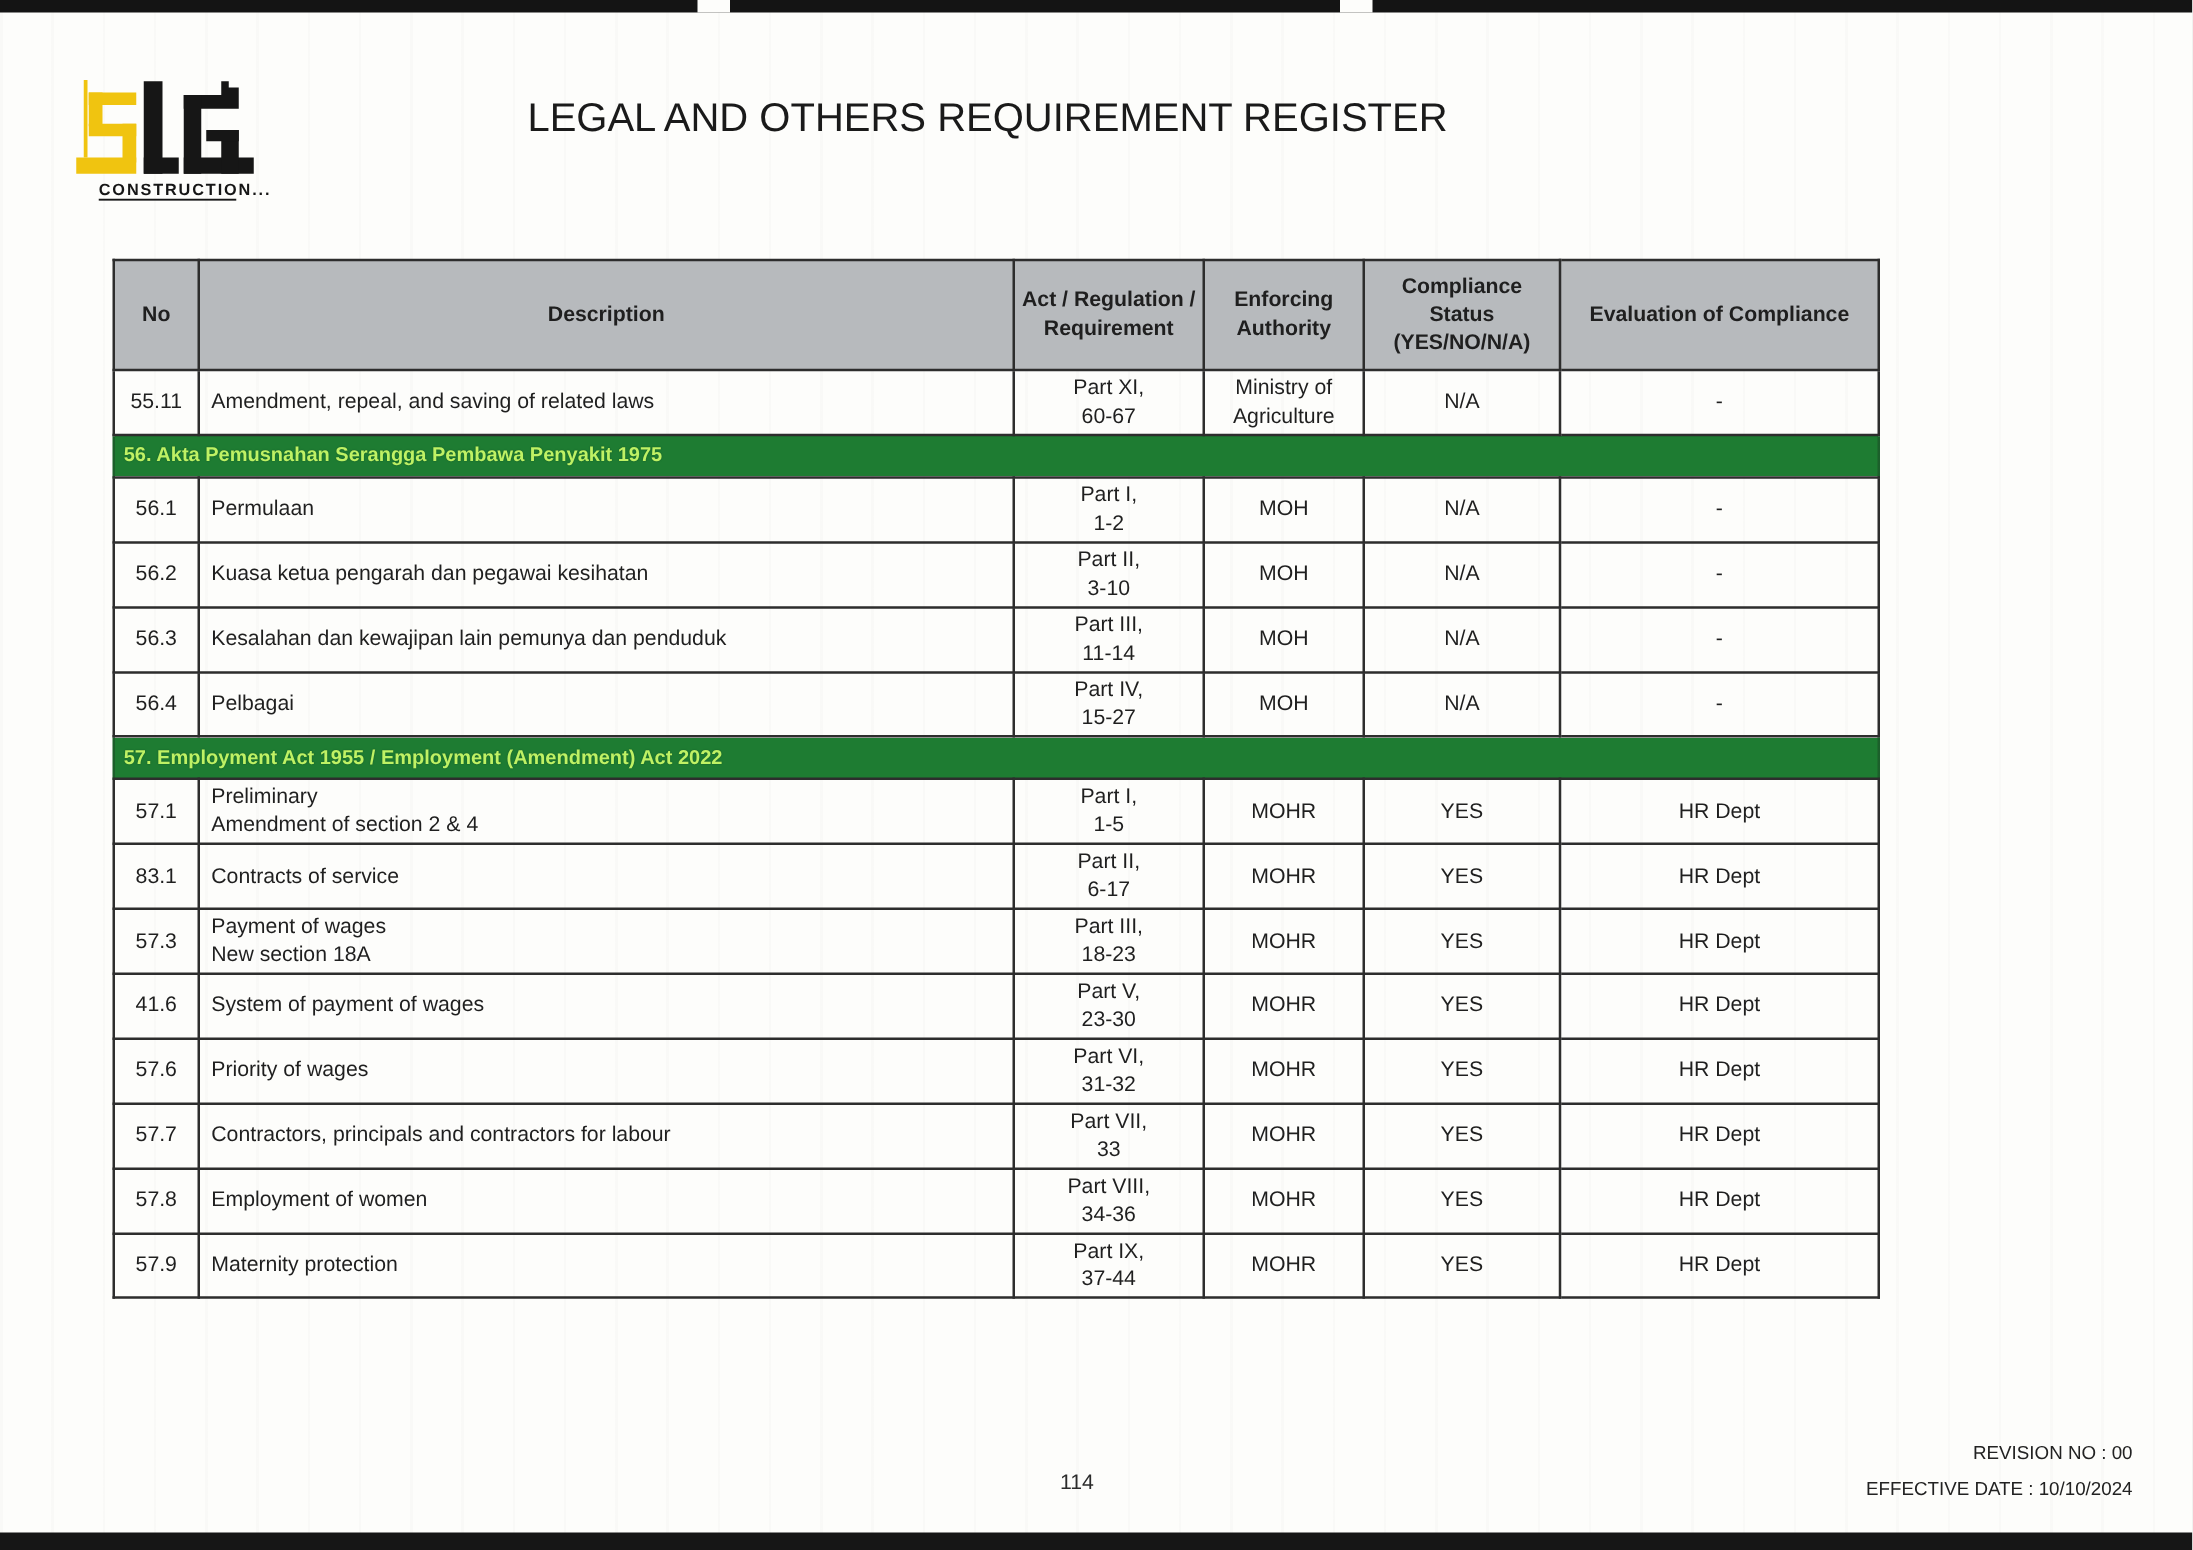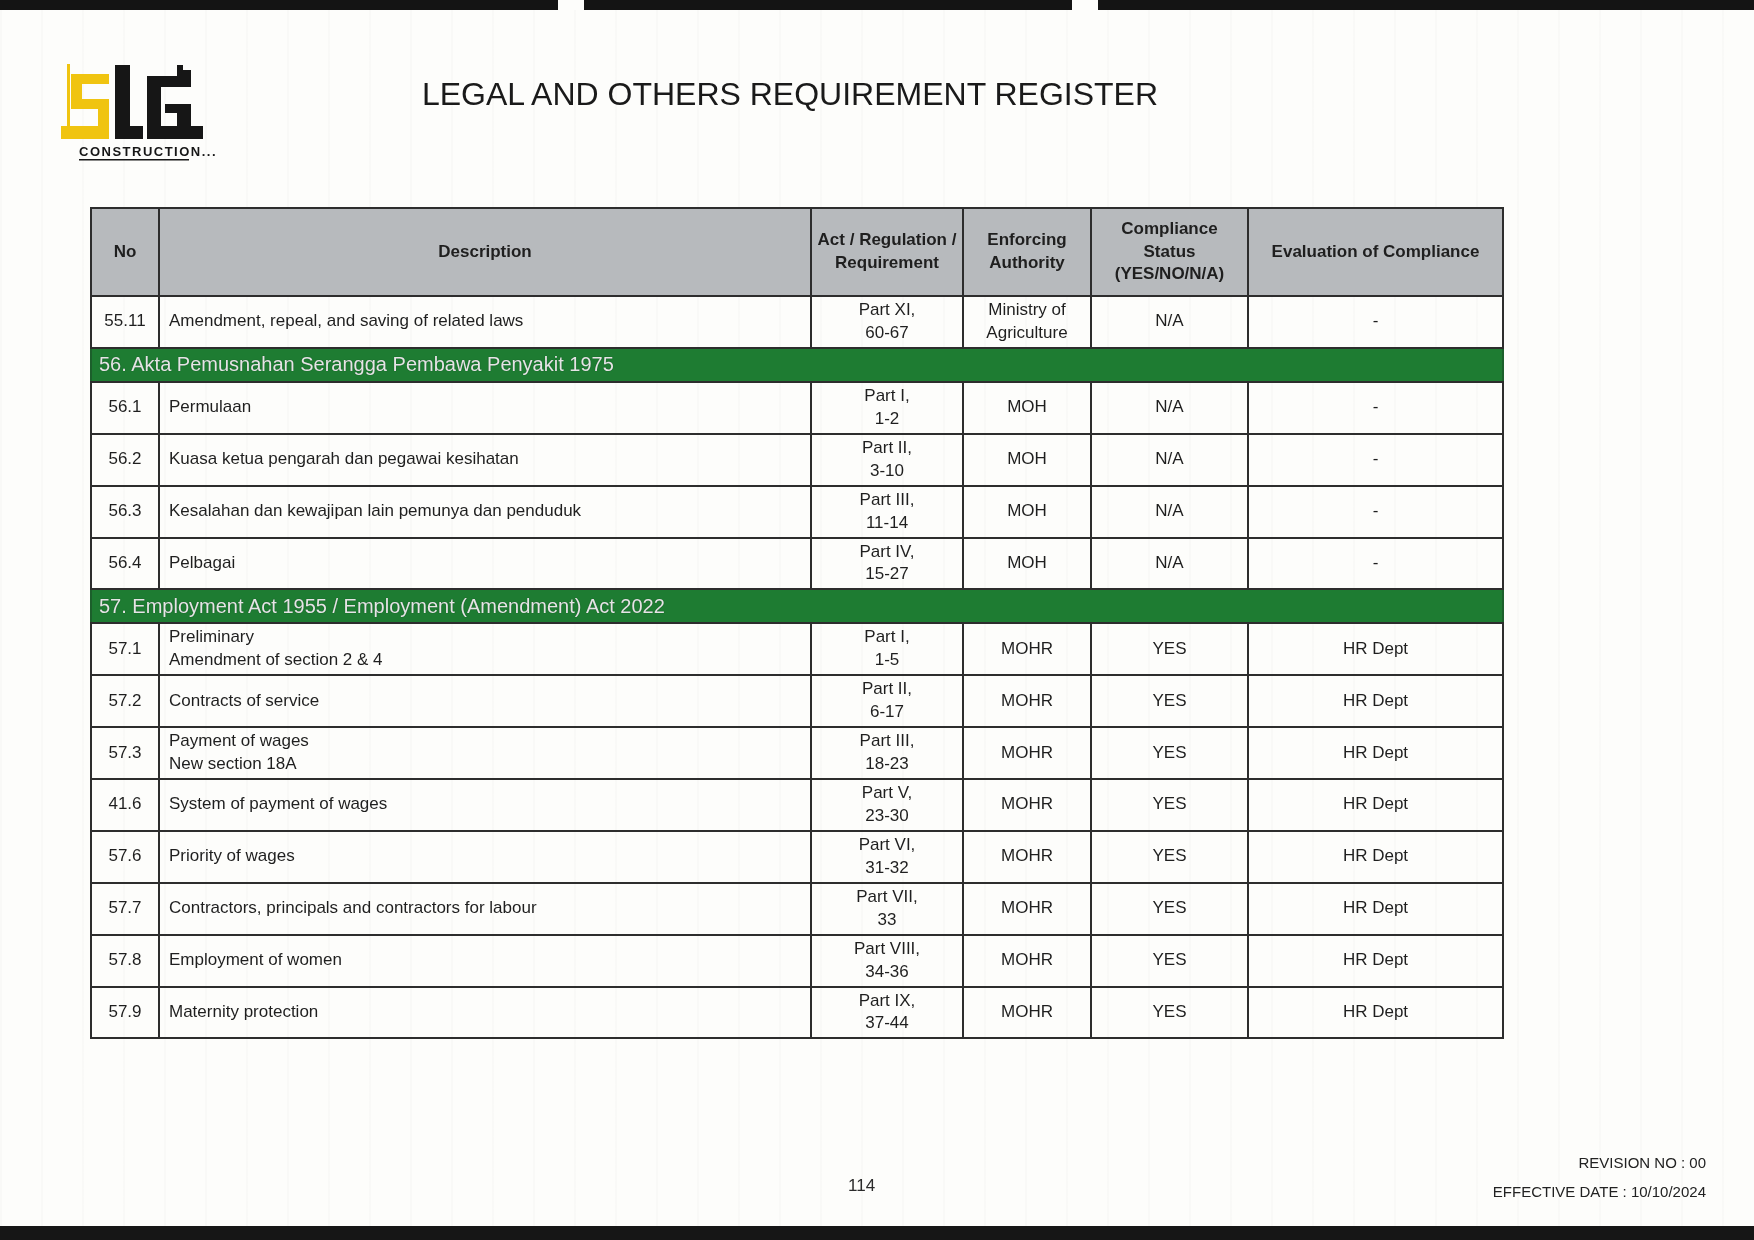--- a/index.html
+++ b/index.html
@@ -62,24 +62,24 @@
     height: 82px;
     font-weight: bold;
     text-align: center;
     font-size: 17px;
   }
   tr.data-row { height: 48px; }
   tr.data-row td { text-align: center; }
   tr.data-row td.col-desc { text-align: left; padding-left: 9px; padding-right: 9px; }
   tr.section-row td {
     height: 28px;
-    font-weight: normal;
-    font-size: 20px;
+    font-weight: bold;
+    font-size: 16px;
     padding-left: 7px;
-    color: #e5e5e5;
+    color: #bef264;
     text-shadow: 0 0 1px rgba(10,50,25,0.75);
     border-left-color: #1c5f2b;
     border-right-color: #1c5f2b;
   }
   .page-number {
     position: absolute; left: 848px; top: 1176px;
     font-size: 17px; color: #2b2b2b;
     z-index: 4;
   }
   .revision-block {
@@ -210,21 +210,21 @@
           <td class="col-no">57.1</td>
           <td class="col-desc">Preliminary
 Amendment of section 2 &amp; 4</td>
           <td class="col-act">Part I,
 1-5</td>
           <td class="col-auth">MOHR</td>
           <td class="col-status">YES</td>
           <td class="col-eval">HR Dept</td>
         </tr>
         <tr class="data-row">
-          <td class="col-no">57.2</td>
+          <td class="col-no">83.1</td>
           <td class="col-desc">Contracts of service</td>
           <td class="col-act">Part II,
 6-17</td>
           <td class="col-auth">MOHR</td>
           <td class="col-status">YES</td>
           <td class="col-eval">HR Dept</td>
         </tr>
         <tr class="data-row">
           <td class="col-no">57.3</td>
           <td class="col-desc">Payment of wages

